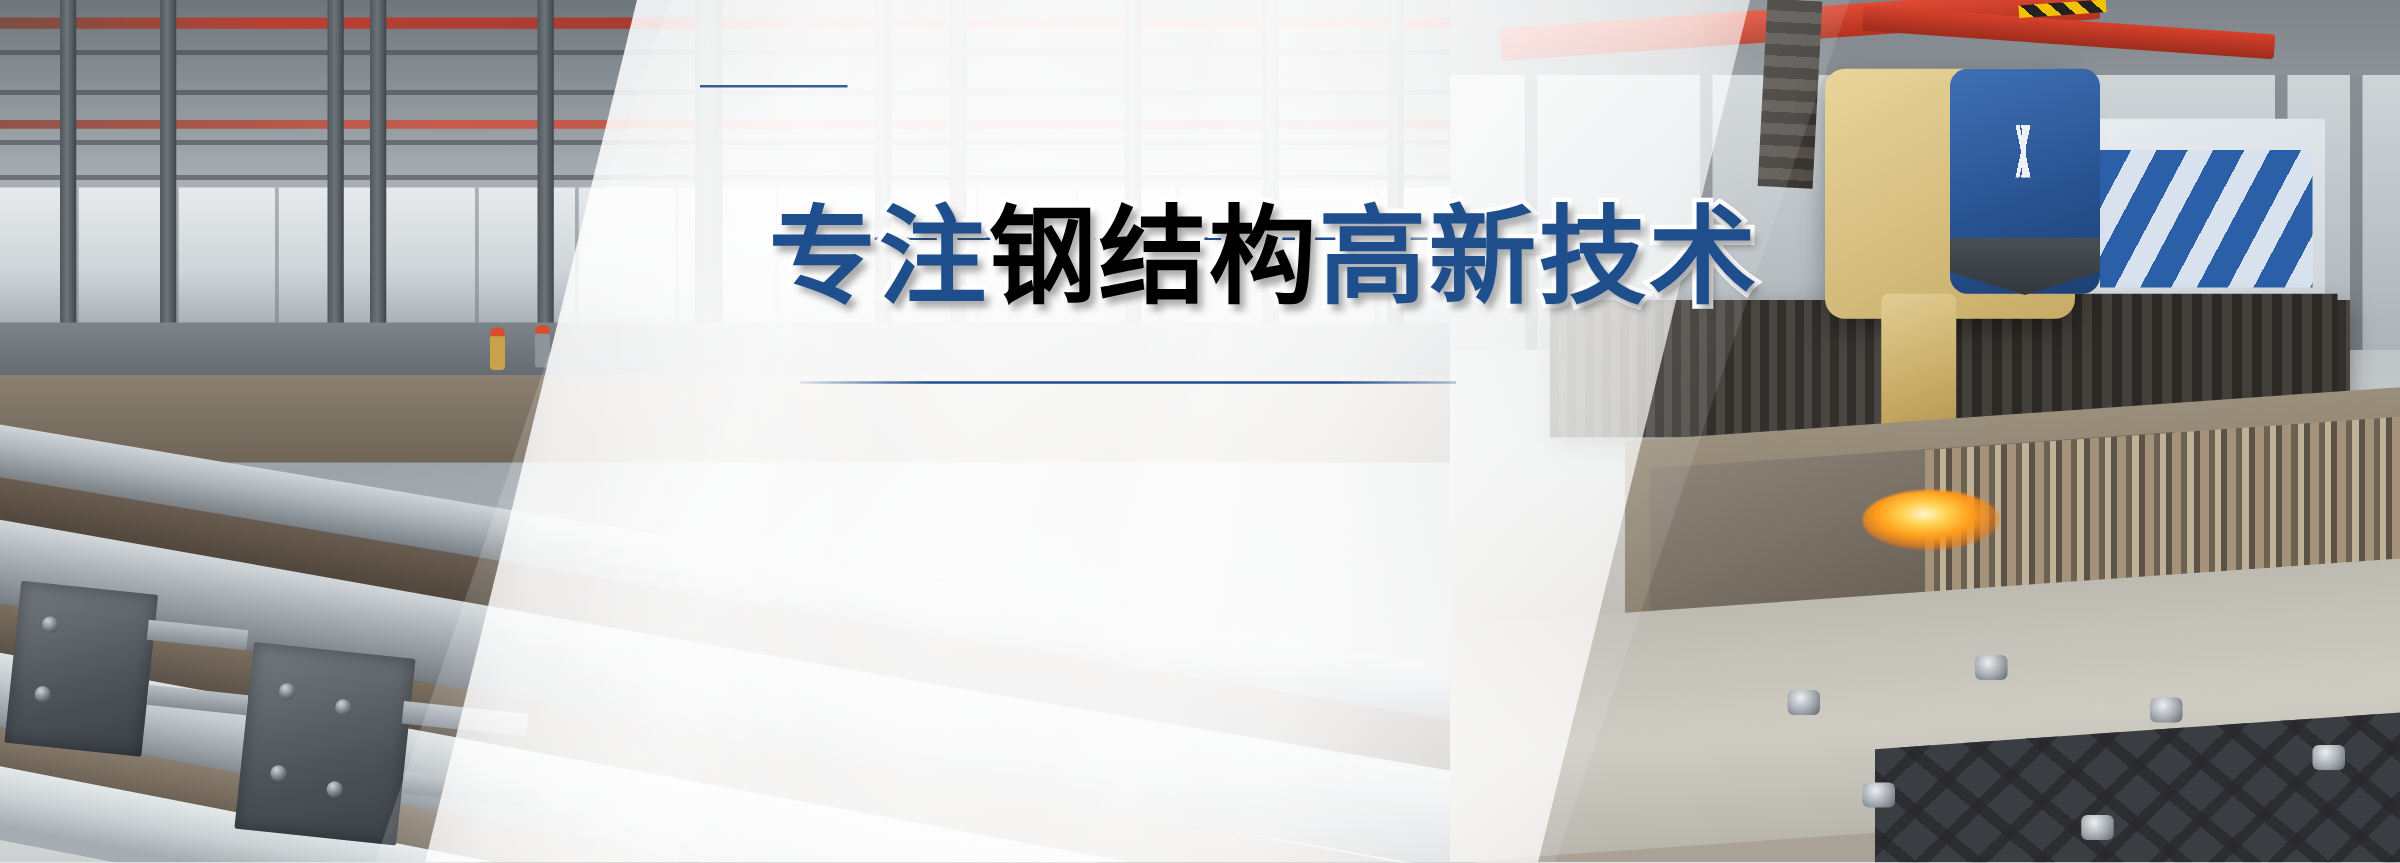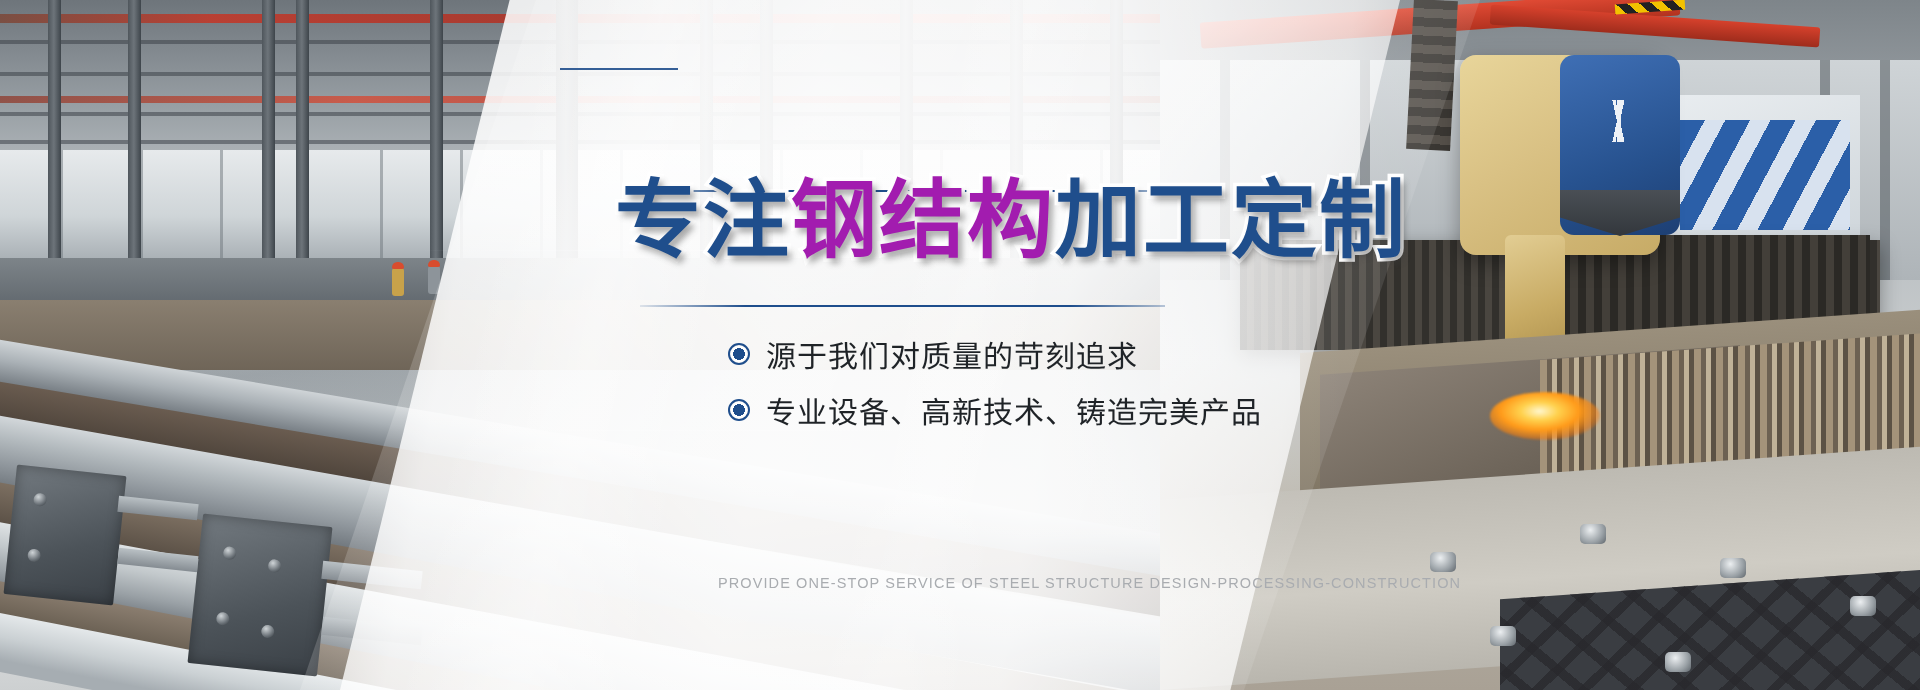--- a/index.html
+++ b/index.html
@@ -188,24 +188,23 @@
     background:linear-gradient(90deg,rgba(31,78,140,.12),#1f4e8c 20%,#1f4e8c 82%,rgba(31,78,140,.3));}
 
   
   .headline{position:absolute;left:615px;top:163px;display:flex;align-items:flex-end;
     font-family:"DejaVu Sans","Liberation Sans",sans-serif;
     font-weight:bold;font-size:86px;line-height:1;letter-spacing:2px;white-space:nowrap;}
   .headline span{
     -webkit-text-stroke:7px #ffffff;
     paint-order:stroke fill;
     text-shadow:4px 5px 6px rgba(60,60,60,.45);
-    margin-top:14px;
   }
   .hl-navy{color:#1f4e8c;}
-  .hl-gold{color:#a21caf;}
+  .hl-gold{color:#000000;}
 
   
   .bullets{position:absolute;left:728px;top:330px;}
   .bullet{display:flex;align-items:center;height:48px;margin-bottom:8px;
     font-family:"DejaVu Sans","Liberation Sans",sans-serif;
     font-size:30px;color:#1f2327;letter-spacing:1px;white-space:nowrap;}
   .dot{width:22px;height:22px;border-radius:50%;margin-right:16px;flex:0 0 auto;
     border:2px solid #1f4e8c;
     background:radial-gradient(circle,#1f4e8c 0 6px,#ffffff 6px 8px,transparent 8px);
     box-sizing:border-box;position:relative;}
@@ -347,32 +346,21 @@
 
     <div class="badge-row">
       <div class="badge-rule"></div>
     </div>
 
     <div class="rule-top"></div>
 
     <div class="headline">
       <span class="hl-navy">专注</span>
       <span class="hl-gold">钢结构</span>
-      <span class="hl-navy">加工定制</span>
+      <span class="hl-navy">高新技术</span>
     </div>
 
     <div class="rule-bottom"></div>
 
-    <div class="bullets">
-      <div class="bullet">
-        <span class="dot"></span>
-        <span>源于我们对质量的苛刻追求</span>
-      </div>
-      <div class="bullet">
-        <span class="dot"></span>
-        <span>专业设备、高新技术、铸造完美产品</span>
-      </div>
-    </div>
-
-    <div class="foot-en">PROVIDE ONE-STOP SERVICE OF STEEL STRUCTURE DESIGN-PROCESSING-CONSTRUCTION</div>
+
 
   </div>
 </div>
 
 </body></html>

